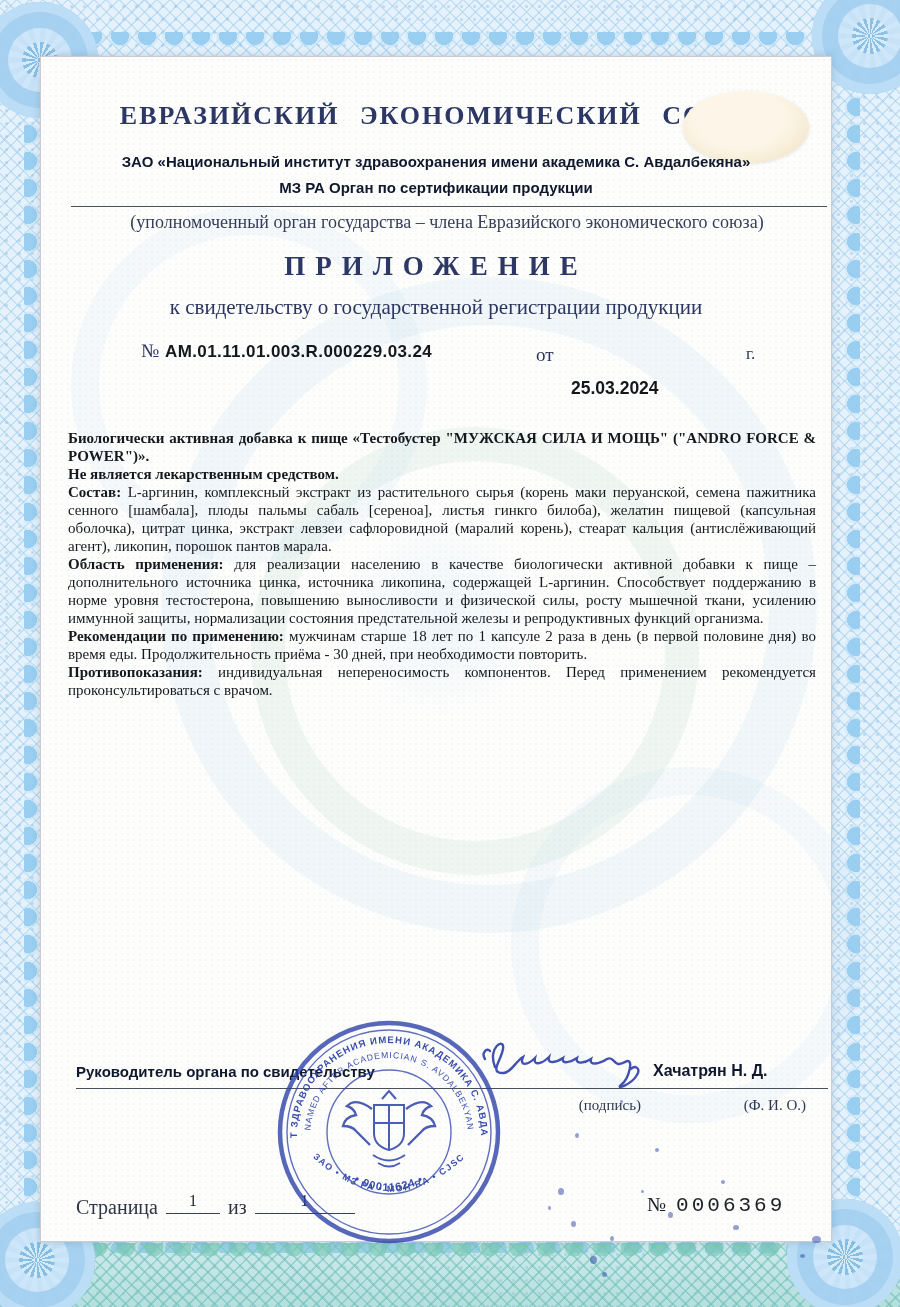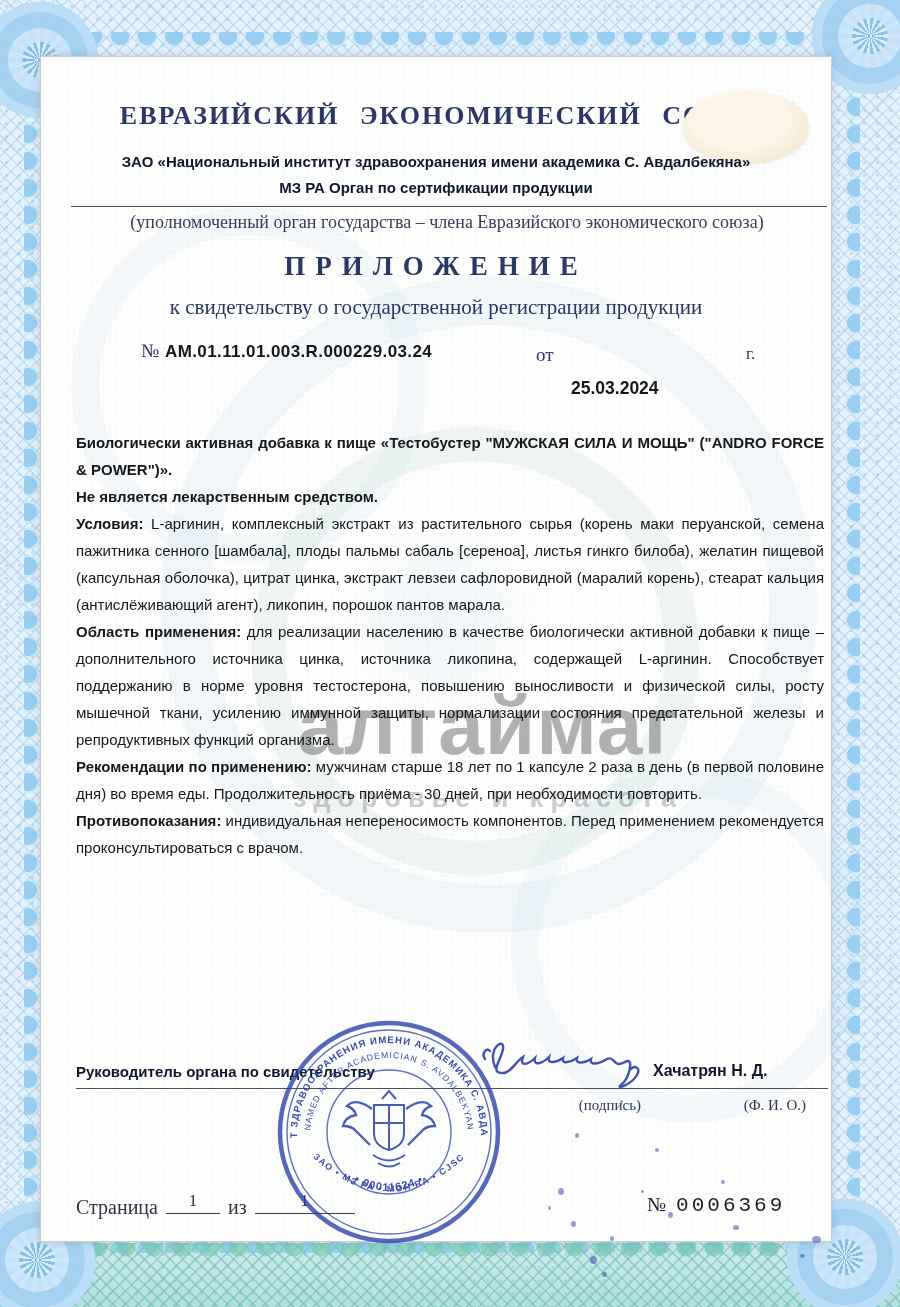--- a/index.html
+++ b/index.html
@@ -65,22 +65,22 @@
   .org-note{top:155px;font-size:18px;color:#353e57;padding-left:11px;}
   .appendix-title{top:194px;font-size:27px;font-weight:bold;letter-spacing:10px;color:#2c3766;}
   .appendix-sub{top:238px;font-size:21px;color:#2b3560;}
   .numrow span{position:absolute;z-index:4;white-space:nowrap;}
   .no-sign{left:100px;top:283px;font-size:19px;color:#2b3560;}
   .reg-num{left:124px;top:285px;font-size:17px;font-weight:bold;color:#14171c;letter-spacing:.4px;}
   .ot{left:495px;top:287px;font-size:19px;color:#2b3560;}
   .reg-date{left:530px;top:285px;font-size:17.5px;font-weight:bold;color:#14171c;margin-top:36px;}
   .g-abbr{left:705px;top:287px;font-size:17px;color:#2b3560;}
 
-  .body-text{position:absolute;left:35px;top:372px;width:748px;z-index:4;
-    font-size:15px;line-height:27px;color:#15181d;text-align:justify;}
+  .body-text{position:absolute;left:27px;top:372px;width:748px;z-index:4;
+    font-size:15px;line-height:18px;color:#15181d;text-align:justify;font-family:Liberation Serif, serif;}
   .body-text p{margin:0;}
   .seal-oval{position:absolute;left:642px;top:34px;width:126px;height:72px;border-radius:50%;z-index:4;
     background:radial-gradient(ellipse at 45% 38%, #fdf6e8 0 45%, #f6ecd6 70%, #eddfc2 100%);
     box-shadow:0 1px 3px rgba(160,140,90,.25);}
   .watermark{position:absolute;left:222px;top:628px;width:450px;text-align:center;z-index:3;}
   .wm1{font-size:82px;font-weight:bold;color:rgba(106,108,112,.52);letter-spacing:1px;line-height:1;}
   .wm2{margin-top:16px;font-size:27px;font-weight:bold;color:rgba(125,128,132,.40);letter-spacing:7px;}
 
   .role-label{position:absolute;left:35px;top:1006px;font-size:15px;font-weight:bold;color:#10182e;z-index:4;white-space:nowrap;}
   .cert-name{position:absolute;left:612px;top:1005px;font-size:16px;font-weight:bold;color:#10182e;z-index:4;}
@@ -132,29 +132,25 @@
     <div class="ctr serif appendix-title">ПРИЛОЖЕНИЕ</div>
 
     <div class="numrow">
       <span class="serif no-sign">№</span>
       <span class="reg-num">AM.01.11.01.003.R.000229.03.24</span>
       <span class="serif ot">от</span>
       <span class="reg-date">25.03.2024</span>
       <span class="serif g-abbr">г.</span>
     </div>
 
-    <div class="watermark">
-      <div class="wm1">алтаймаг</div>
-      <div class="wm2">здоровье и красота</div>
-    </div>
 
     <div class="body-text">
         <p><b>Биологически активная добавка к пище «Тестобустер "МУЖСКАЯ СИЛА И МОЩЬ" ("ANDRO FORCE &amp; POWER")».</b></p>
         <p><b>Не является лекарственным средством.</b></p>
-        <p><b>Условия:</b>&nbsp;L-аргинин, комплексный экстракт из растительного сырья (корень маки перуанской, семена пажитника сенного [шамбала], плоды пальмы сабаль [сереноа], листья гинкго билоба), желатин пищевой (капсульная оболочка), цитрат цинка, экстракт левзеи сафлоровидной (маралий корень), стеарат кальция (антислёживающий агент), ликопин, порошок пантов марала.</p>
+        <p><b>Состав:</b>&nbsp;L-аргинин, комплексный экстракт из растительного сырья (корень маки перуанской, семена пажитника сенного [шамбала], плоды пальмы сабаль [сереноа], листья гинкго билоба), желатин пищевой (капсульная оболочка), цитрат цинка, экстракт левзеи сафлоровидной (маралий корень), стеарат кальция (антислёживающий агент), ликопин, порошок пантов марала.</p>
         <p><b>Область применения:</b>&nbsp;для реализации населению в качестве биологически активной добавки к пище – дополнительного источника цинка, источника ликопина, содержащей L-аргинин. Способствует поддержанию в норме уровня тестостерона, повышению выносливости и физической силы, росту мышечной ткани, усилению иммунной защиты, нормализации состояния предстательной железы и репродуктивных функций организма.</p>
         <p><b>Рекомендации по применению:</b>&nbsp;мужчинам старше 18 лет по 1 капсуле 2 раза в день (в первой половине дня) во время еды. Продолжительность приёма - 30 дней, при необходимости повторить.</p>
         <p><b>Противопоказания:</b>&nbsp;индивидуальная непереносимость компонентов. Перед применением рекомендуется проконсультироваться с врачом.</p>
       </div>
 
     <div class="role-label">Руководитель органа по свидетельству</div>
     <div class="cert-name">Хачатрян Н. Д.</div>
     <div class="ftr-rule"></div>
     <div class="cap sig serif">(подпись)</div>
     <div class="cap fio serif">(Ф. И. О.)</div>

